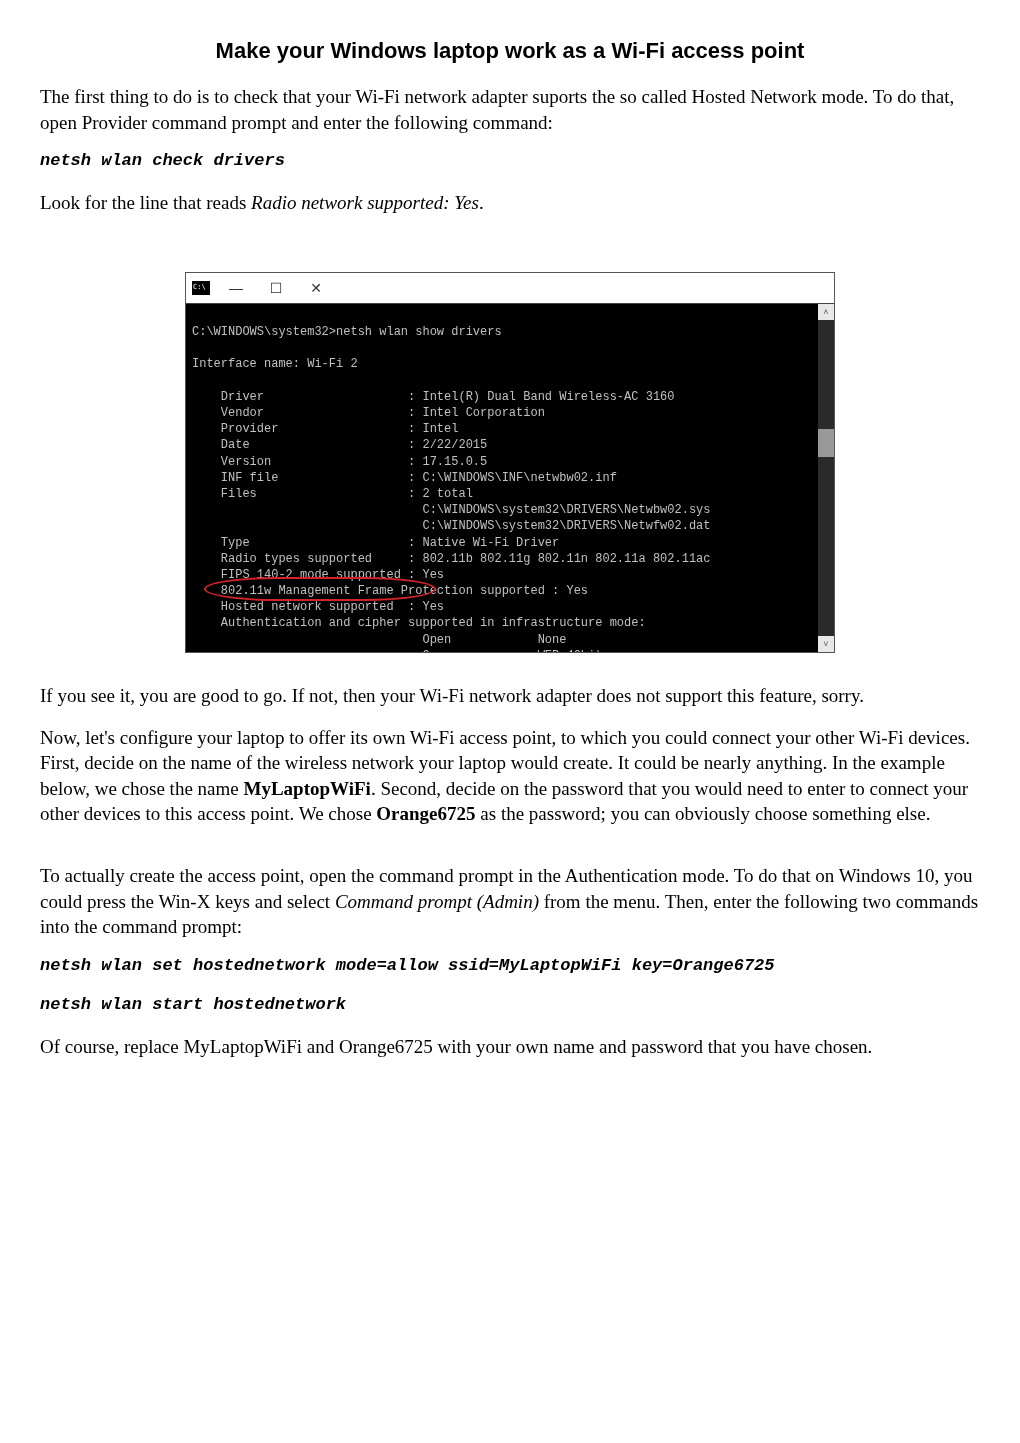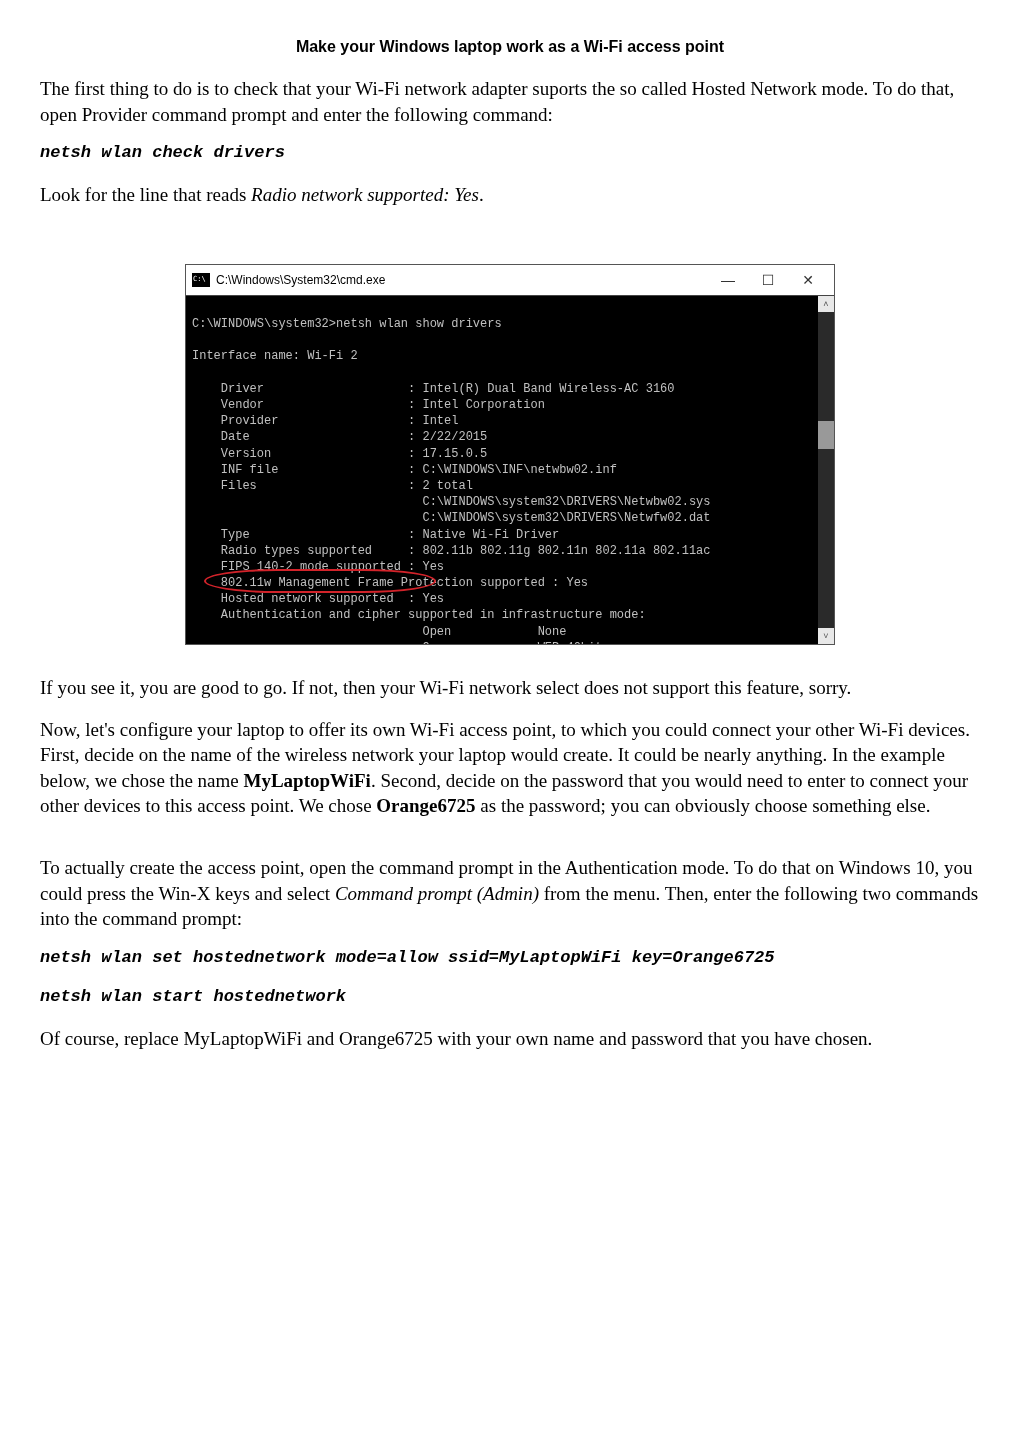--- a/index.html
+++ b/index.html
@@ -7,21 +7,21 @@
     font-size: 19px;
     margin: 0;
     padding: 30px 40px;
     background: #fff;
     color: #000;
     width: 1020px;
     box-sizing: border-box;
   }
   h1.title {
     font-family: Arial, Helvetica, sans-serif;
-    font-size: 16px;
+    font-size: 22px;
     font-weight: bold;
     text-align: center;
     margin: 8px 0 20px 0;
   }
   p {
     margin: 0 0 16px 0;
     line-height: 1.35;
   }
   .cmd {
     font-family: "Courier New", monospace;
@@ -134,21 +134,20 @@
 
 <p>
   <span>Look for the line that reads </span><span class="italic">Radio network supported: Yes</span><span>.</span>
 </p>
 
 <div class="blank"></div>
 
 <div class="console-wrap">
   <div class="titlebar">
     <div class="icon-box">C:\</div>
-    <div class="path">C:\Windows\System32\cmd.exe</div>
     <div class="winbtn">—</div>
     <div class="winbtn">☐</div>
     <div class="winbtn">✕</div>
   </div>
   <div class="console-body">
 <span>C:\WINDOWS\system32&gt;netsh wlan show drivers
 
 Interface name: Wi-Fi 2
 
     Driver                    : Intel(R) Dual Band Wireless-AC 3160
@@ -172,21 +171,21 @@
                                 Open            WEP
                                 WPA-Enterprise  TKIP</span>
     <div class="scroll-up">˄</div>
     <div class="scroll-track"></div>
     <div class="scroll-thumb"></div>
     <div class="scroll-down">˅</div>
     <div class="red-oval" style="left:18px; top:273px; width:228px; height:20px;"></div>
   </div>
 </div>
 
-<p>If you see it, you are good to go. If not, then your Wi-Fi network select does not support this feature, sorry.</p>
+<p>If you see it, you are good to go. If not, then your Wi-Fi network adapter does not support this feature, sorry.</p>
 
 <p>
   <span>Now, let's configure your laptop to offer its own Wi-Fi access point, to which you could connect your other Wi-Fi devices. First, decide on the name of the wireless network your laptop would create. It could be nearly anything. In the example below, we chose the name </span><span class="bold">MyLaptopWiFi</span><span>. Second, decide on the password that you would need to enter to connect your other devices to this access point. We chose </span><span class="bold">Orange6725</span><span> as the password; you can obviously choose something else.</span>
 </p>
 
 <div class="blank"></div>
 
 <p>
   <span>To actually create the access point, open the command prompt in the Authentication mode. To do that on Windows 10, you could press the Win-X keys and select </span><span class="italic">Command prompt (Admin)</span><span> from the menu. Then, enter the following two commands into the command prompt:</span>
 </p>

